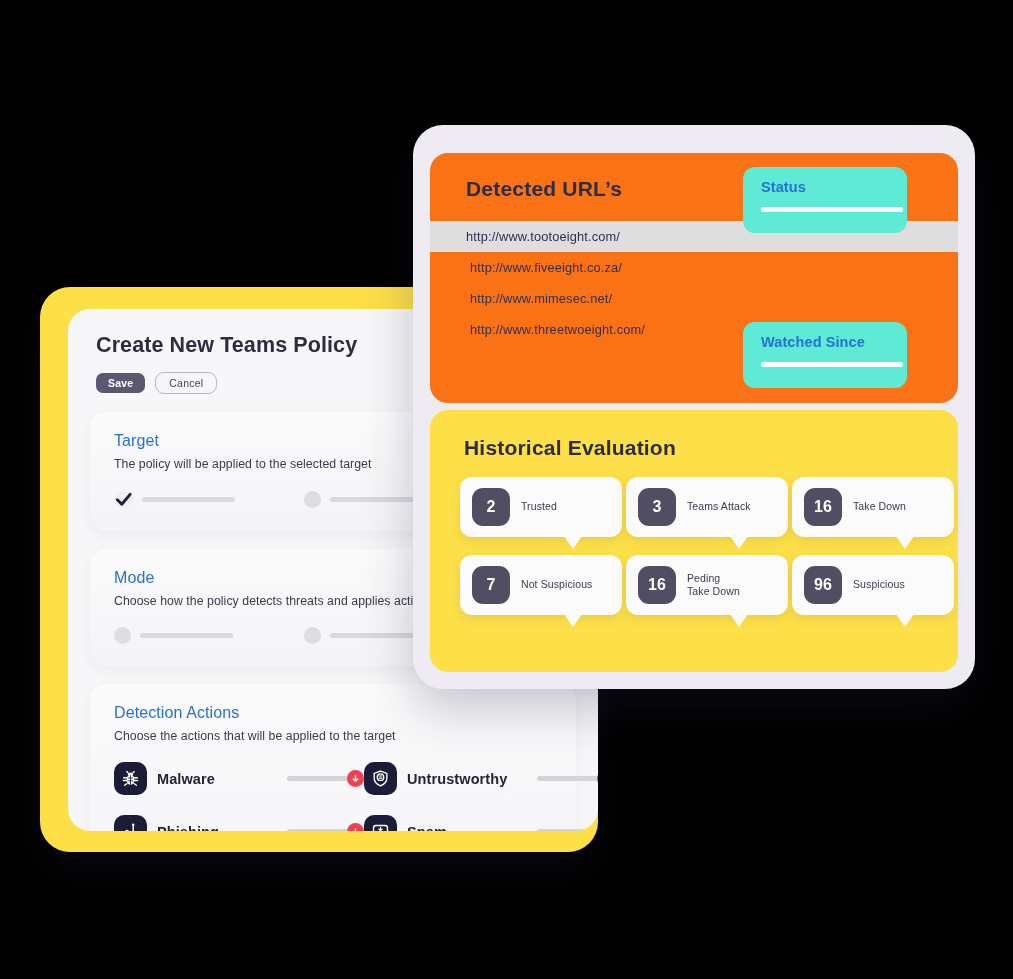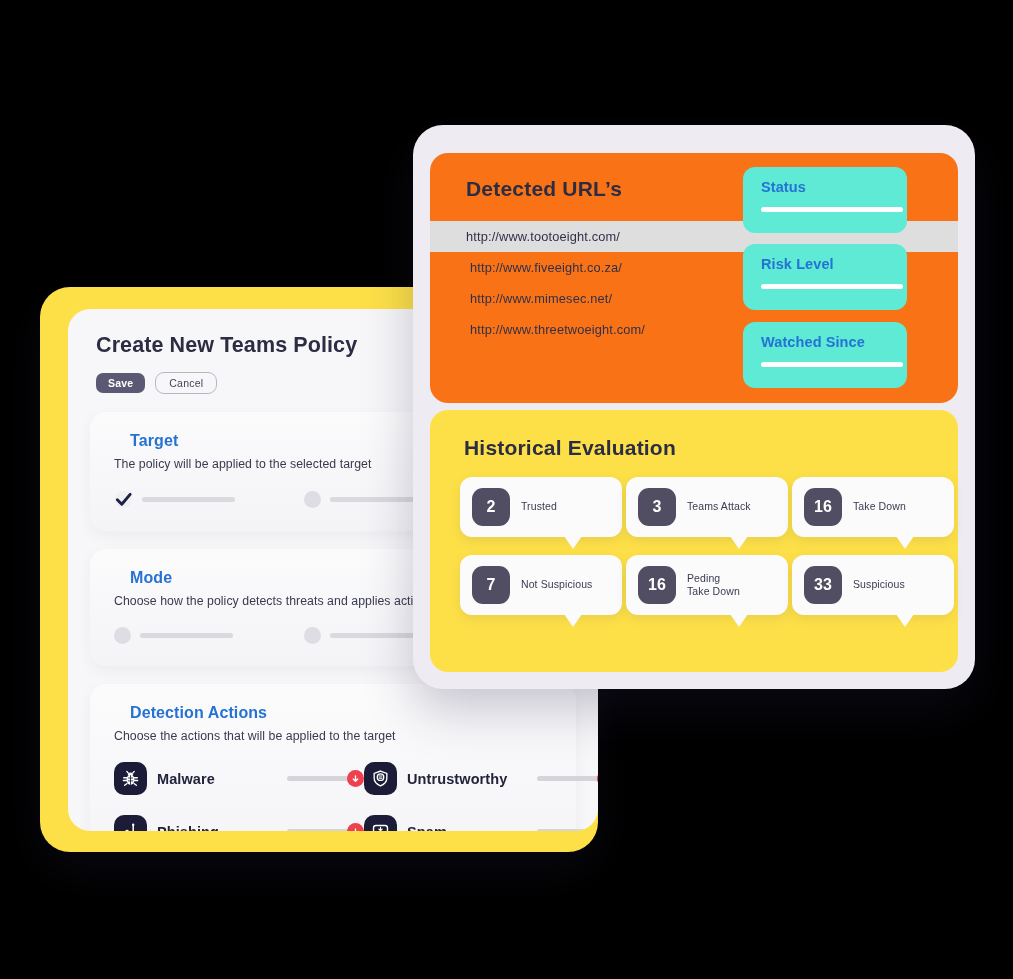--- a/index.html
+++ b/index.html
@@ -82,22 +82,22 @@
   .section-card {
     background: linear-gradient(180deg,#fbfbfc 0%, #f4f4f7 100%);
     border-radius: 16px;
     margin: 18px 22px 0 22px;
     padding: 20px 24px 22px 24px;
     box-shadow: 0 5px 14px rgba(60,55,95,.055);
   }
   .section-title {
     color: #2572d4;
     font-size: 16px;
-    font-weight: bold;
-    margin: 0 0 7px 16px;
+    font-weight: normal;
+    margin: 0 0 7px 0;
     letter-spacing: .1px;
   }
   .section-sub {
     color: #3a3a50;
     font-size: 12.3px;
     margin: 0 0 19px 0;
     letter-spacing: .05px;
   }
   .opt-row { display: flex; align-items: center; }
   .opt {
@@ -492,34 +492,30 @@
         </div>
         <div class="stat">
           <span class="stat-num">7</span>
           <span class="stat-label">Not Suspicious</span>
         </div>
         <div class="stat">
           <span class="stat-num">16</span>
           <span class="stat-label">Peding<br>Take Down</span>
         </div>
         <div class="stat">
-          <span class="stat-num">33</span>
+          <span class="stat-num">96</span>
           <span class="stat-label">Suspicious</span>
         </div>
       </div>
     </div>
 
   </div>
 
   <div class="meta-box" id="meta-status" style="z-index:4">
     <span class="meta-label">Status</span>
-    <span class="meta-bar"></span>
-  </div>
-  <div class="meta-box" id="meta-risk" style="z-index:4">
-    <span class="meta-label">Risk Level</span>
     <span class="meta-bar"></span>
   </div>
   <div class="meta-box" id="meta-watch" style="z-index:4">
     <span class="meta-label">Watched Since</span>
     <span class="meta-bar"></span>
   </div>
 
 </div>
 
 </body></html>

